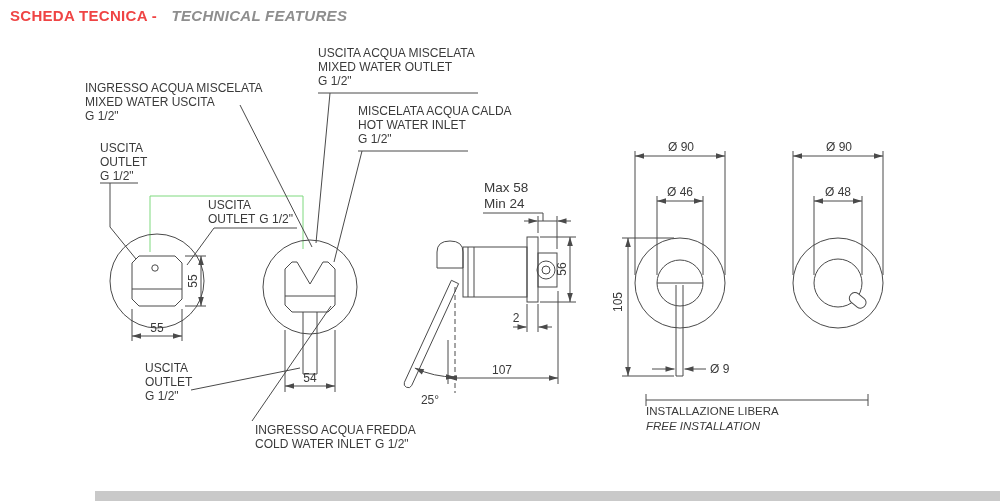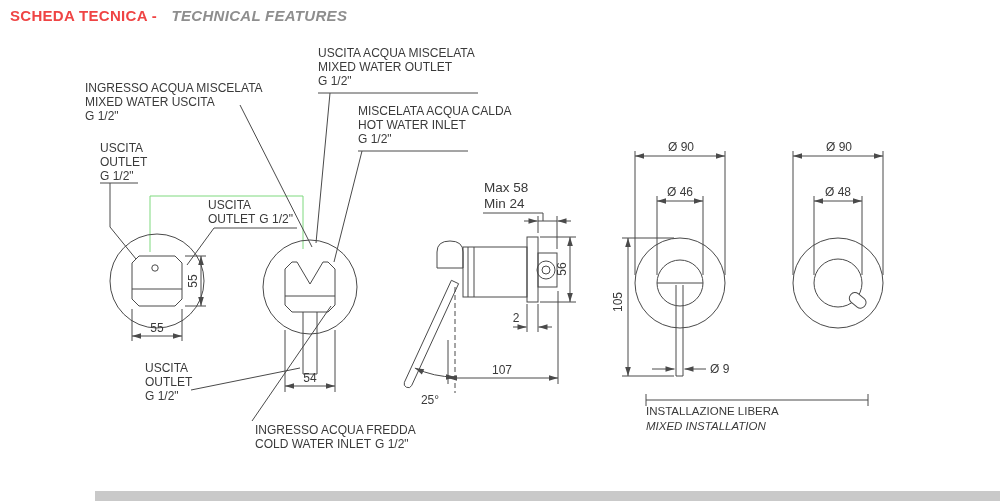--- a/index.html
+++ b/index.html
@@ -181,17 +181,17 @@
 
   <div class="callout" style="left:255px;top:423px">
     <div class="it">INGRESSO ACQUA FREDDA</div>
     <div>
       <span class="en">COLD WATER INLET</span><span class="gap sz">G 1/2"</span>
     </div>
   </div>
 
   <div class="install">
     <div class="it">INSTALLAZIONE LIBERA</div>
-    <div class="en">MIXED INSTALLATION</div>
+    <div class="en">FREE INSTALLATION</div>
   </div>
 
   <div class="footerbar"></div>
 </div>
 
 </body></html>

